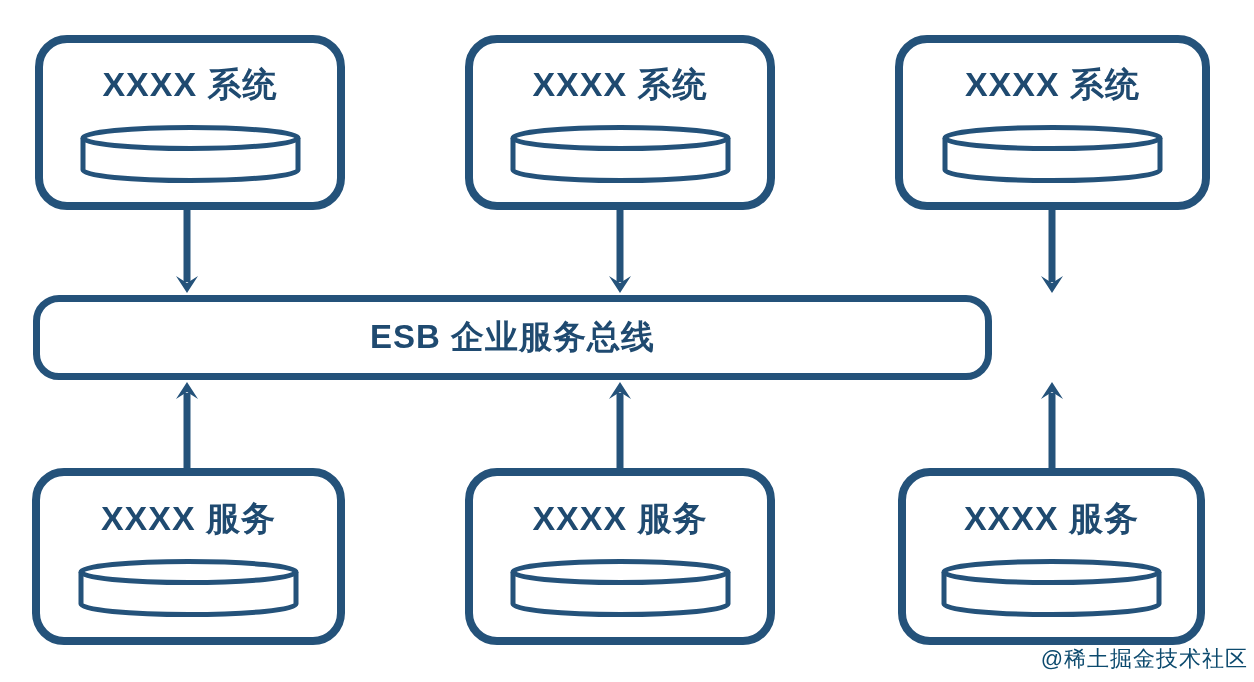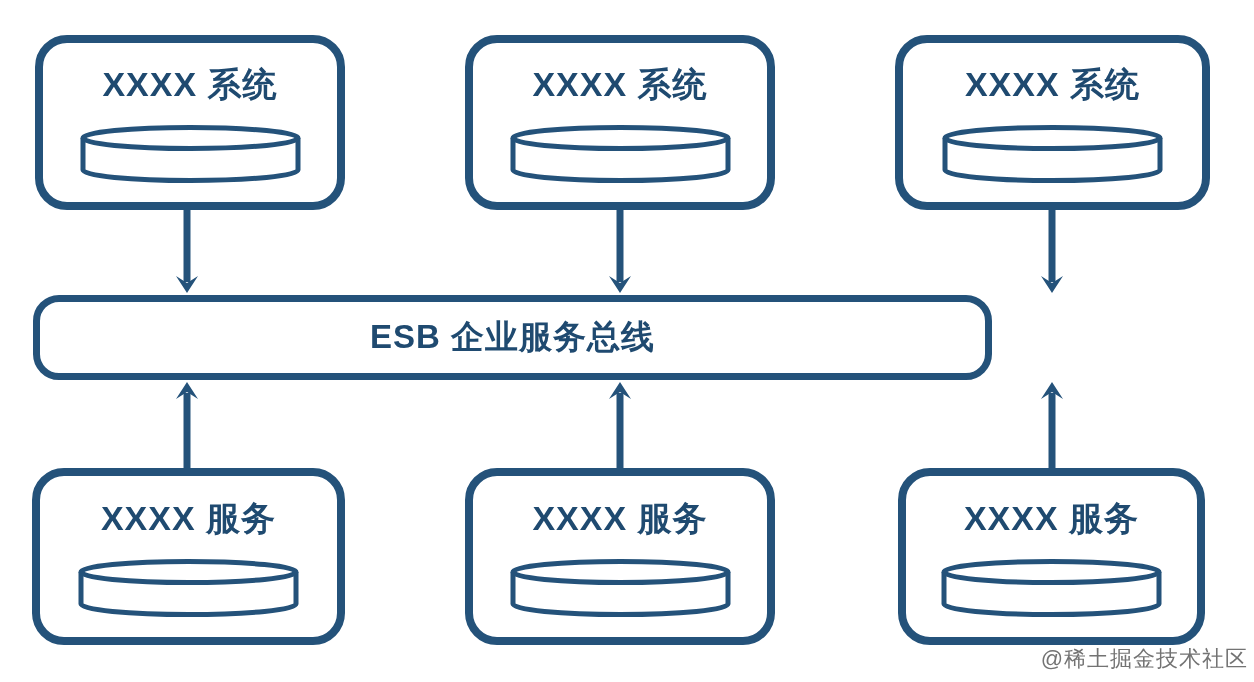--- a/index.html
+++ b/index.html
@@ -62,21 +62,21 @@
     top: 0;
     width: 1254px;
     height: 682px;
     pointer-events: none;
   }
   .watermark {
     position: absolute;
     right: 6px;
     bottom: 8px;
     font-size: 22px;
-    color: #737373;
+    color: #0c4a6e;
     letter-spacing: 1px;
     white-space: nowrap;
   }
 
   
   #sys1 { left: 35px;  top: 35px;  width: 310px; height: 175px; }
   #sys2 { left: 465px; top: 35px;  width: 310px; height: 175px; }
   #sys3 { left: 895px; top: 35px;  width: 315px; height: 175px; }
   #svc1 { left: 32px;  top: 468px; width: 313px; height: 177px; }
   #svc2 { left: 465px; top: 468px; width: 310px; height: 177px; }

